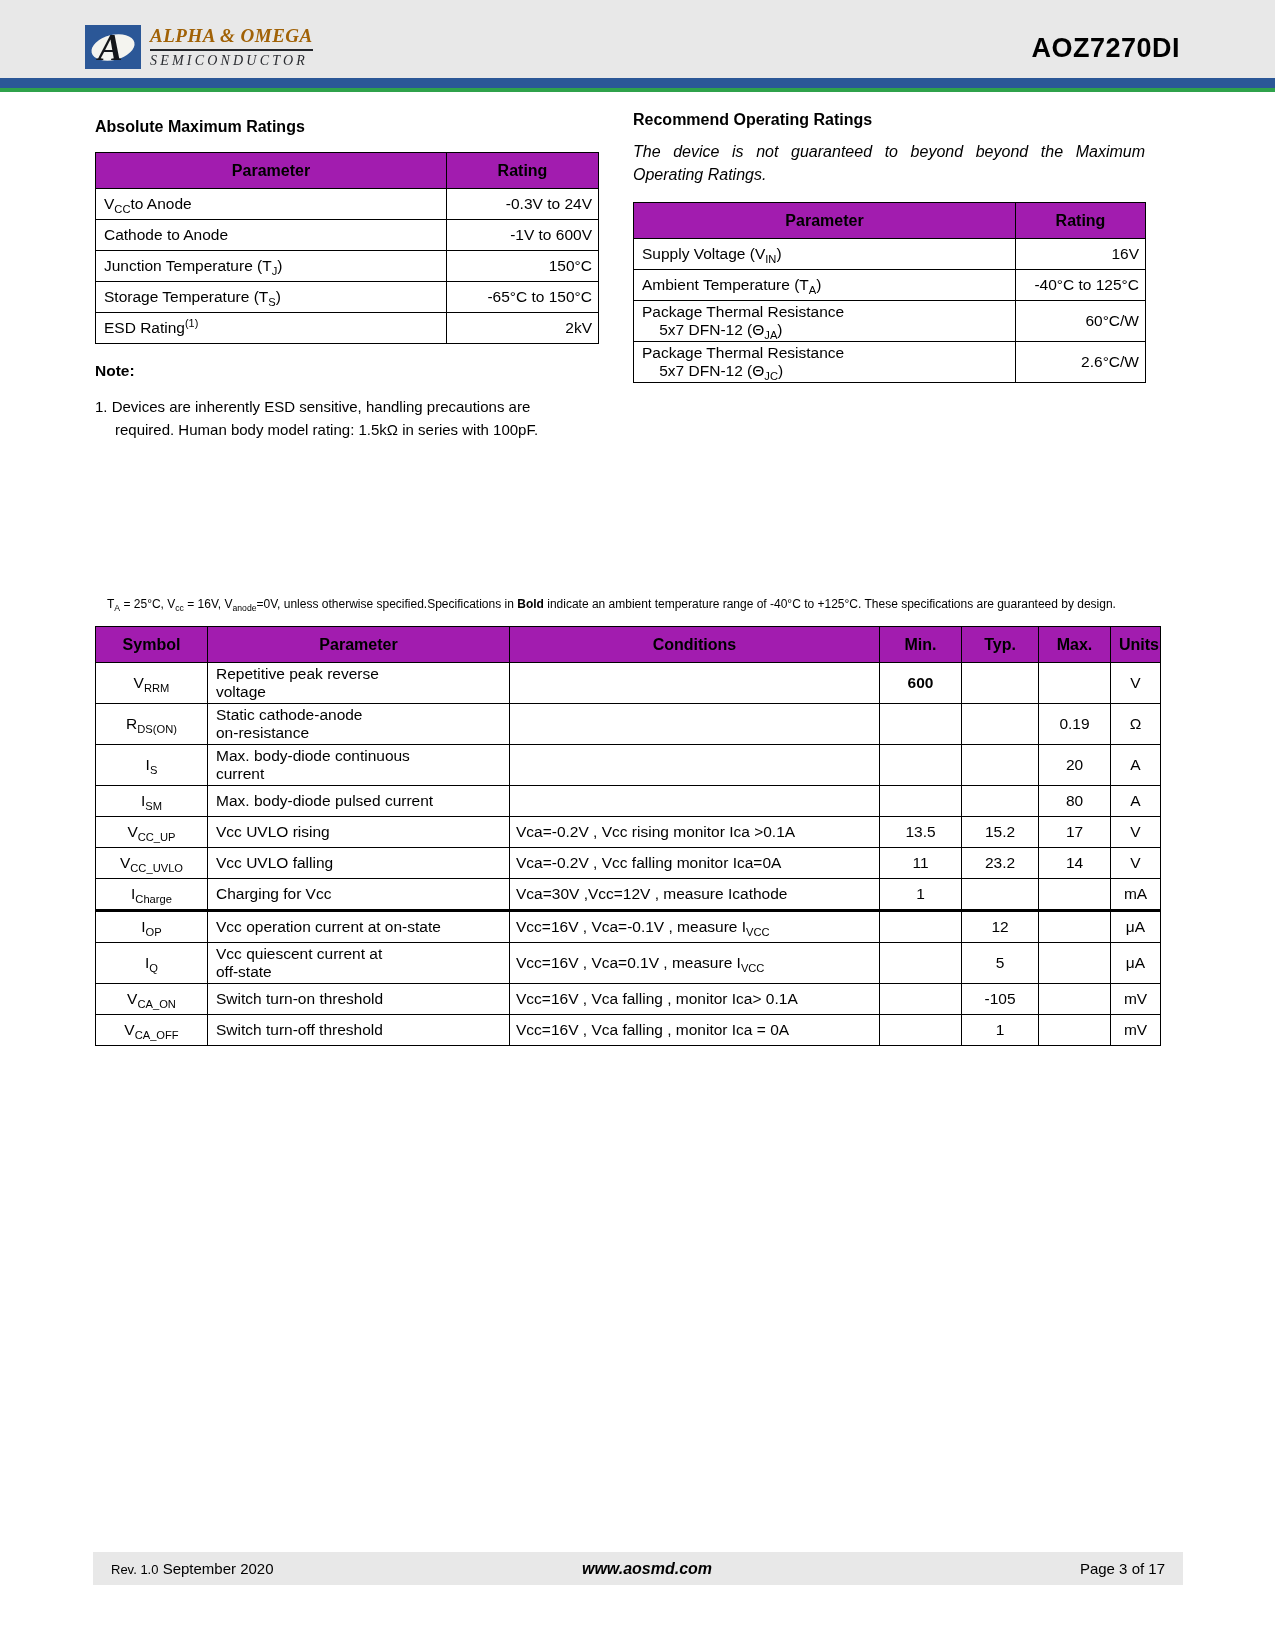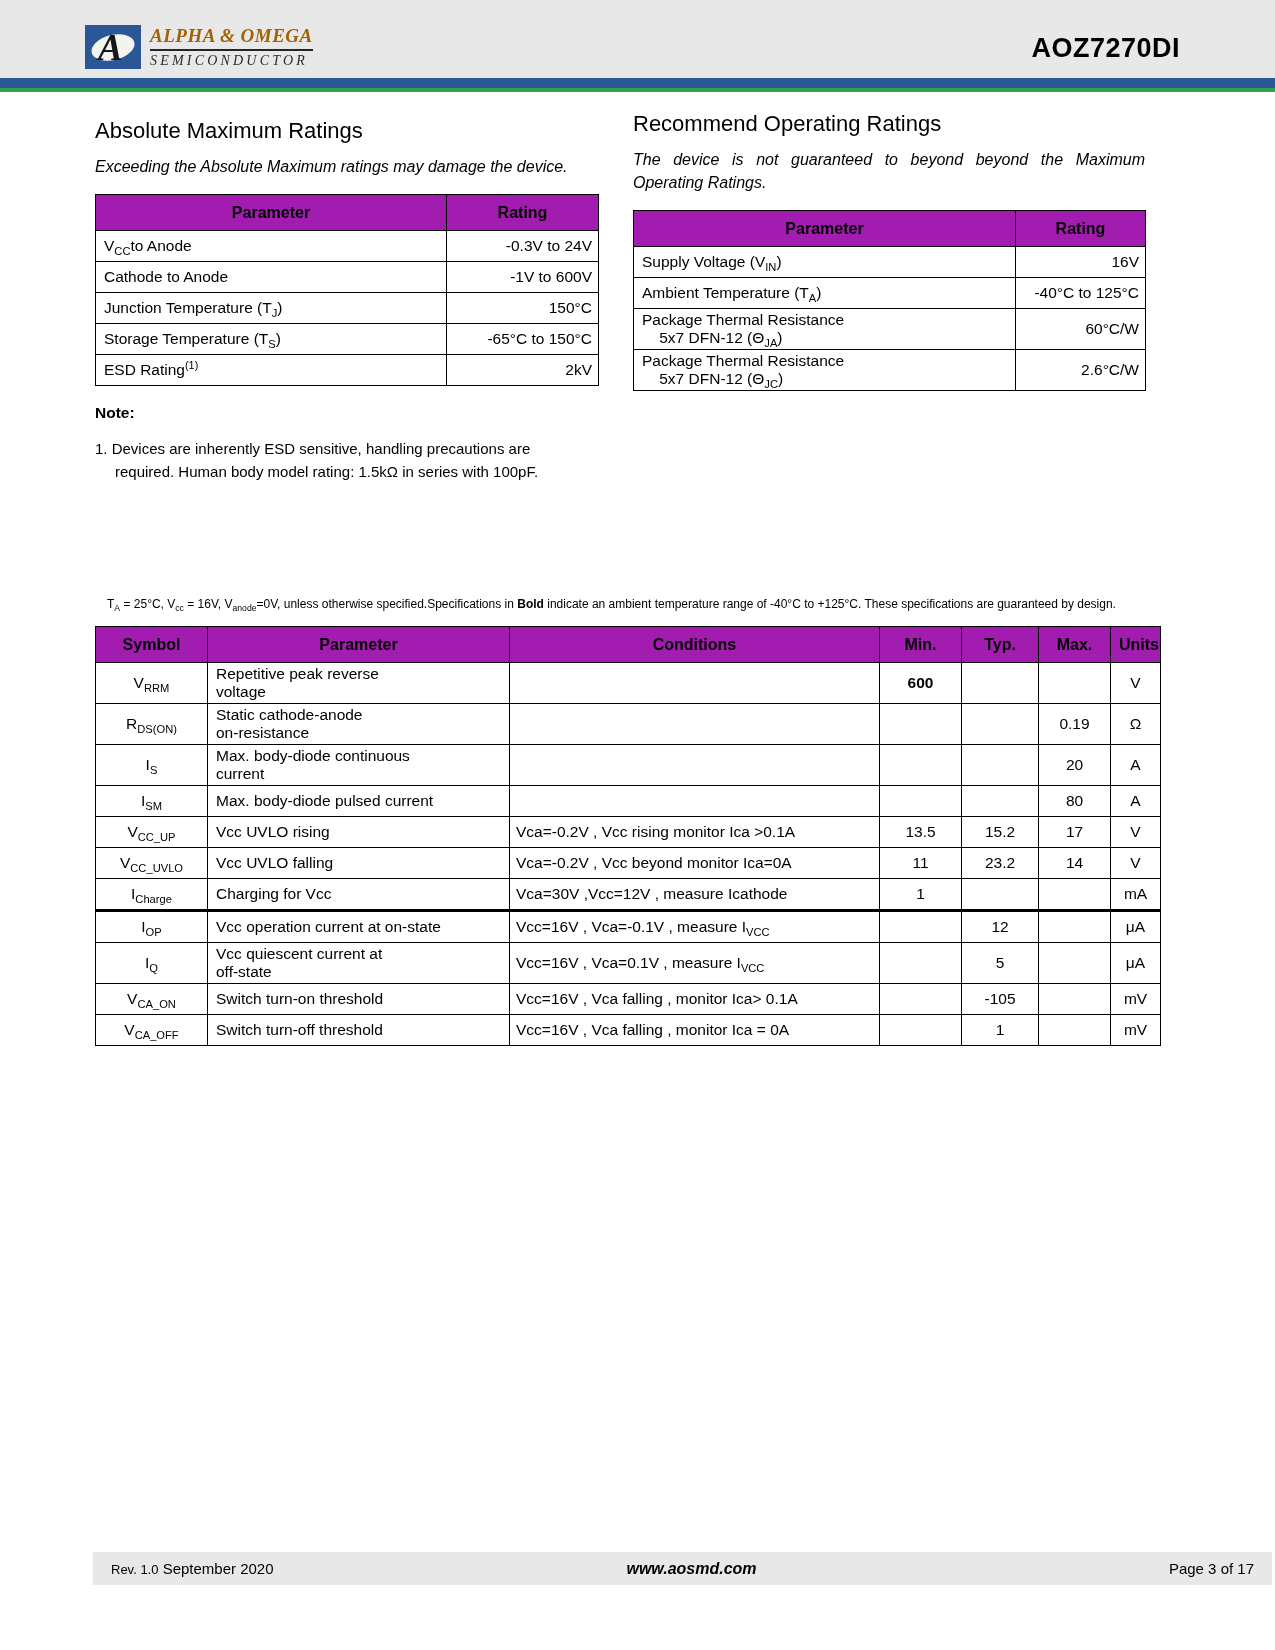--- a/index.html
+++ b/index.html
@@ -23,21 +23,21 @@
     font-size:19px; letter-spacing:0.5px; color:#a16207;
     border-bottom:2px solid #23252a; padding-bottom:2px; white-space:nowrap;
   }
   .brand-bottom {
     font-family:"Liberation Serif", serif; font-style:italic;
     font-size:14px; letter-spacing:3.2px; color:#2a2c31; padding-top:2px; white-space:nowrap;
   }
   .part-number { position:absolute; right:95px; top:33px; font-size:27px; font-weight:bold; letter-spacing:0.5px; }
 
   
-  .section-title { font-size:22px; font-weight:normal; margin:0 0 11px 0; }
+  .section-title { font-size:16px; font-weight:bold; margin:0 0 11px 0; }
   .intro { font-style:italic; font-size:16px; line-height:1.45; text-align:justify; margin:0; }
   sub { font-size:72%; line-height:0; }
   sup { font-size:70%; line-height:0; }
 
   
   table { border-collapse:collapse; table-layout:fixed; width:100%; }
   th, td { border:1px solid #000; font-size:15.5px; padding:2px 8px; vertical-align:middle; overflow:hidden; }
   th { background:#a21caf; font-size:16px; font-weight:bold; height:31px; text-align:center; }
   td { height:26px; }
   .c-par  { text-align:left; }
@@ -57,21 +57,21 @@
   .note-label { font-weight:bold; font-size:15.5px; margin-top:18px; }
   .note-item  { font-size:15px; line-height:1.5; margin-top:16px; padding-left:20px; text-indent:-20px; }
 
   
   .elec { position:absolute; left:95px; top:584px; width:1065px; }
   .elec .intro-plain { font-style:normal; font-size:12px; line-height:1.45; text-align:justify; margin:12px; }
   .elec table { margin-top:13px; }
 
   
   .footer {
-    position:absolute; left:93px; top:1552px; width:1179px; height:33px;
+    position:absolute; left:93px; top:1552px; width:1090px; height:33px;
     background:#e8e8e8; display:flex; align-items:center; font-size:15px;
   }
   .footer-left  { width:330px; padding-left:18px; }
   .footer-left .rev { font-size:13px; }
   .footer-center { flex:1; text-align:center; font-weight:bold; font-style:italic; font-size:16px; }
   .footer-right { width:330px; padding-right:18px; text-align:right; box-sizing:border-box; }
 </style>
 </head>
 <body>
 
@@ -88,21 +88,20 @@
     </div>
     <div>
       <div class="brand-top">ALPHA &amp; OMEGA</div>
       <div class="brand-bottom">SEMICONDUCTOR</div>
     </div>
   </div>
   <div class="part-number">AOZ7270DI</div>
 
   <div class="col-left">
     <h2 class="section-title">Absolute Maximum Ratings</h2>
-    <p class="intro">Exceeding the Absolute Maximum ratings may damage the device.</p>
 
     <table>
       <colgroup>
           <col style="width:351px">
           <col style="width:152px">
         </colgroup>
       <thead>
         <tr>
           <th>Parameter</th>
           <th>Rating</th>
@@ -238,21 +237,21 @@
             <td class="c-parl">Vcc UVLO rising</td>
             <td class="c-cond">Vca=-0.2V , Vcc rising monitor Ica &gt;0.1A</td>
             <td class="c-num">13.5</td>
             <td class="c-num">15.2</td>
             <td class="c-num">17</td>
             <td class="c-num">V</td>
           </tr>
           <tr>
             <td class="c-sym">V<sub>CC_UVLO</sub></td>
             <td class="c-parl">Vcc UVLO falling</td>
-            <td class="c-cond">Vca=-0.2V , Vcc beyond monitor Ica=0A</td>
+            <td class="c-cond">Vca=-0.2V , Vcc falling monitor Ica=0A</td>
             <td class="c-num">11</td>
             <td class="c-num">23.2</td>
             <td class="c-num">14</td>
             <td class="c-num">V</td>
           </tr>
           <tr class="divider-below">
             <td class="c-sym">I<sub>Charge</sub></td>
             <td class="c-parl">Charging for Vcc</td>
             <td class="c-cond">Vca=30V ,Vcc=12V , measure Icathode</td>
             <td class="c-num">1</td>

